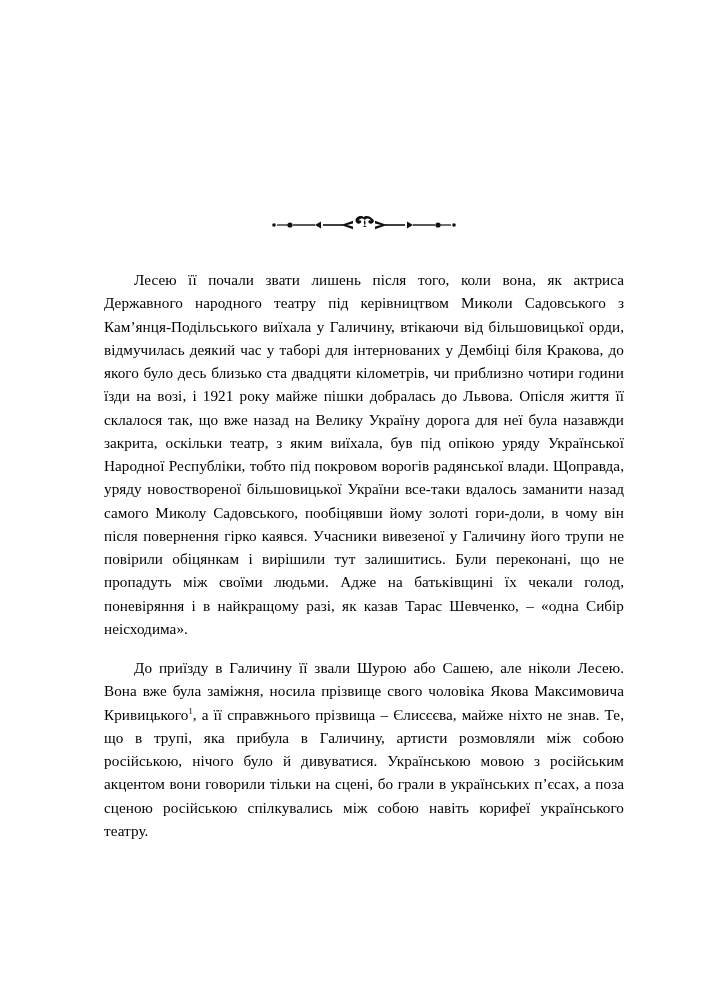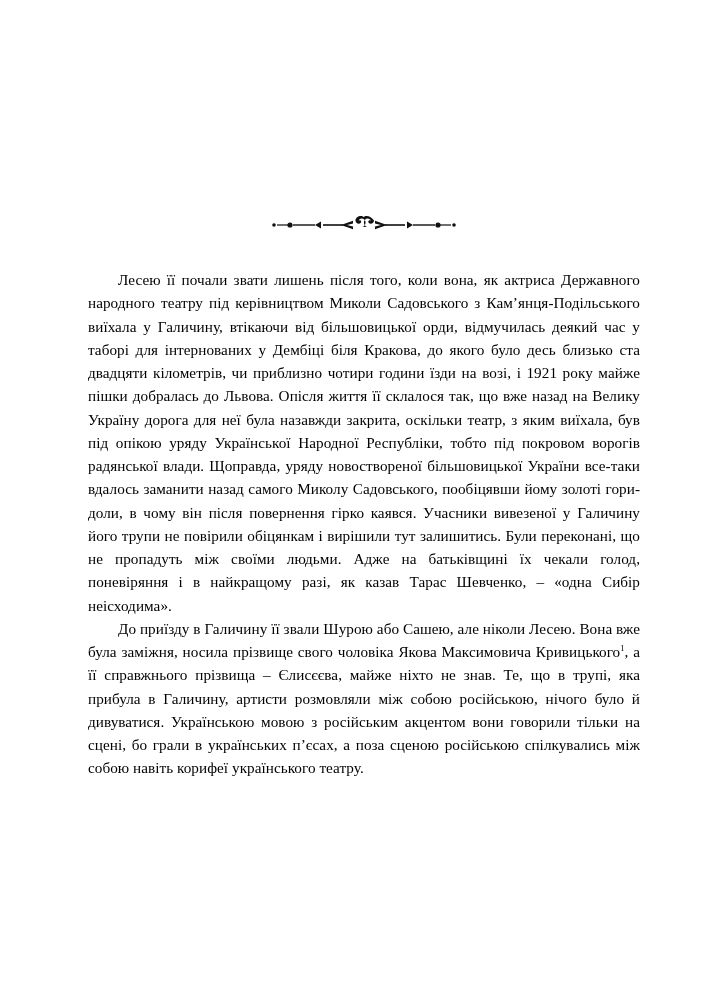--- a/index.html
+++ b/index.html
@@ -35,21 +35,21 @@
   .body-text {
     margin-top: 28px;
     font-size: 15.2px;
     line-height: 1.53;
     text-align: justify;
     text-justify: inter-word;
     hyphens: none;
     letter-spacing: 0.05px;
   }
   .body-text p {
-    margin: 0;
+    margin: 16px;
     text-indent: 30px;
   }
   sup.fn-ref {
     font-size: 8.5px;
     vertical-align: super;
     line-height: 0;
   }
 </style>
 </head>
 <body>

